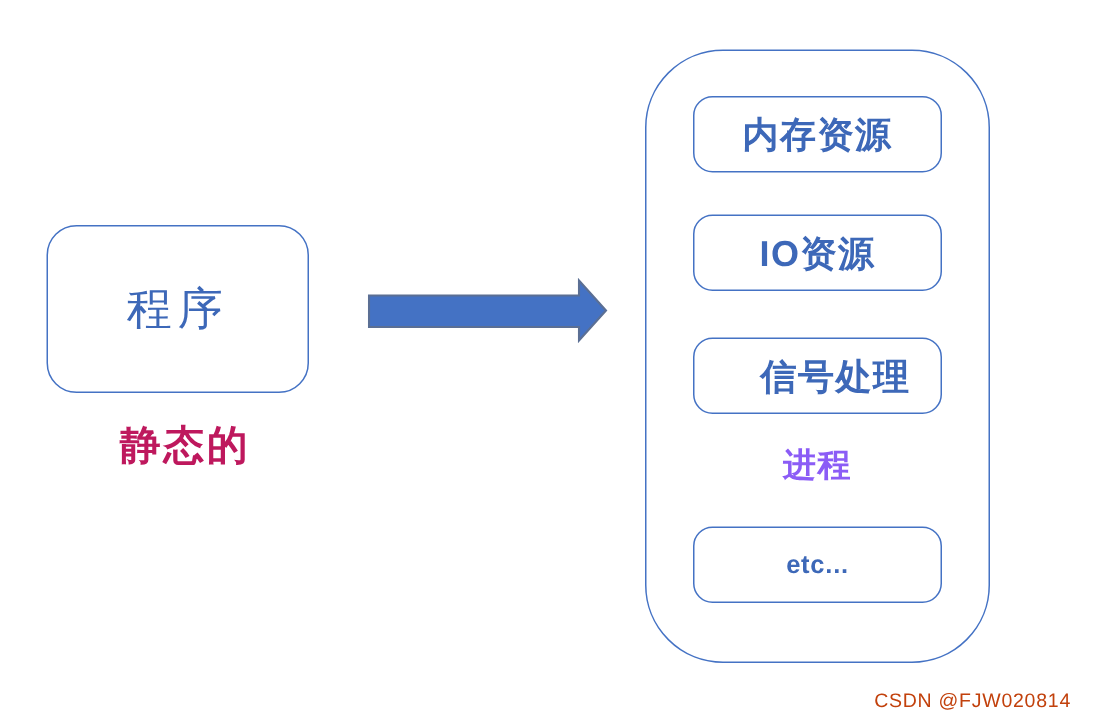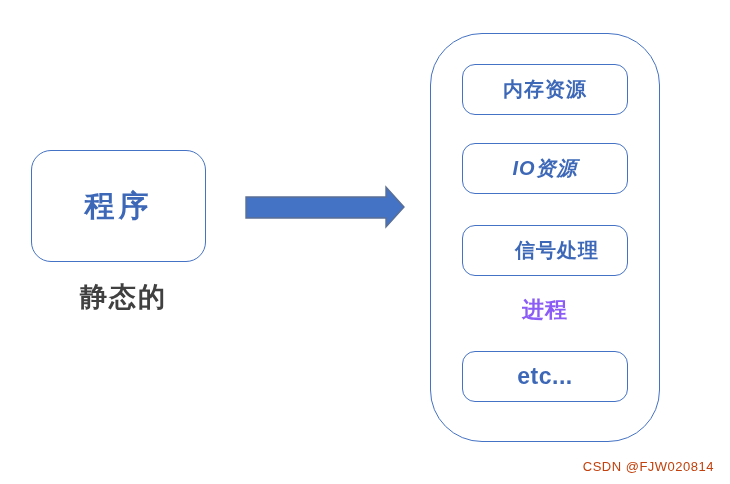--- a/index.html
+++ b/index.html
@@ -26,30 +26,30 @@
     border: 1.6px solid #4472C4;
     border-radius: 20px;
     box-sizing: border-box;
     display: flex;
     align-items: center;
     justify-content: center;
   }
   .program-box .label {
     color: #3D68B8;
     font-size: 30px;
-    font-weight: bold;
+    font-weight: normal;
     letter-spacing: 4px;
   }
   .static-caption {
     position: absolute;
     left: 31px;
     top: 279px;
     width: 185px;
     text-align: center;
-    color: #404040;
+    color: #be185d;
     font-size: 27px;
     font-weight: bold;
     letter-spacing: 2px;
   }
 
   
   .arrow {
     position: absolute;
     left: 245px;
     top: 185px;
@@ -73,28 +73,28 @@
     left: 31px;
     width: 166px;
     height: 51px;
     border: 1.6px solid #4472C4;
     border-radius: 13px;
     box-sizing: border-box;
     display: flex;
     align-items: center;
     justify-content: center;
     color: #3D68B8;
-    font-size: 20px;
+    font-size: 24px;
     font-weight: bold;
     letter-spacing: 1px;
   }
   .resource-box.r0 { top: 30px; }
-  .resource-box.r1 { top: 109px; font-style: italic; }
+  .resource-box.r1 { top: 109px; }
   .resource-box.r2 { top: 191px; padding-left: 24px; }
-  .resource-box.r3 { top: 317px; font-size: 23px; letter-spacing: 0.5px; }
+  .resource-box.r3 { top: 317px; font-size: 17px; letter-spacing: 0.5px; }
   .process-label {
     position: absolute;
     left: 0;
     top: 261px;
     width: 100%;
     text-align: center;
     color: #8b5cf6;
     font-size: 22px;
     font-weight: bold;
     letter-spacing: 1px;

